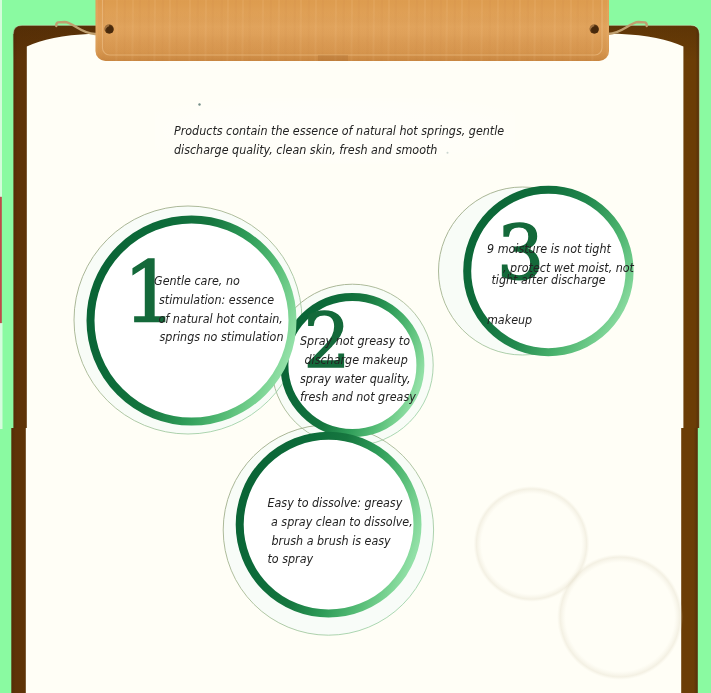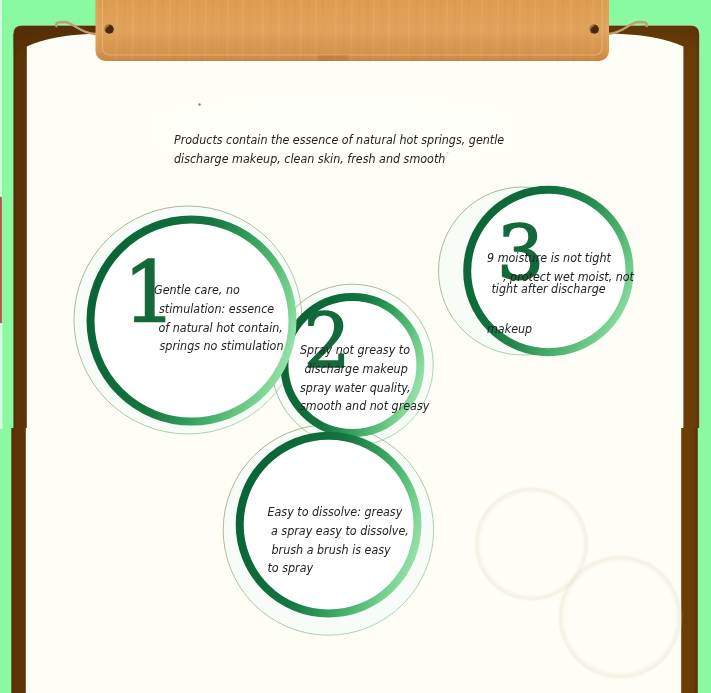--- a/index.html
+++ b/index.html
@@ -3,21 +3,21 @@
 <meta charset="utf-8">
 <style>
   html,body{margin:0;padding:0;}
   body{width:711px;height:693px;overflow:hidden;background:#7efaa0;
        font-family:"DejaVu Sans",sans-serif;}
   .stage{position:relative;width:711px;height:693px;overflow:hidden;background:#7efaa0;}
   .layer{position:absolute;left:0;top:0;width:711px;height:693px;}
   .hand{font-family:"DejaVu Sans Condensed","DejaVu Sans",sans-serif;font-style:italic;
         color:#232323;font-size:12.4px;white-space:nowrap;
         -webkit-font-smoothing:antialiased;}
-  .block .ln{position:absolute;line-height:15px;margin-top:9px;}
+  .block .ln{position:absolute;line-height:15px;}
 </style>
 </head>
 <body>
 
 <div class="stage">
 
 <svg class="layer" width="711" height="693" viewBox="0 0 711 693">
   <defs>
     <linearGradient id="brownGrad" x1="0" y1="0" x2="1" y2="0">
       <stop offset="0" stop-color="#542d06"></stop>
@@ -173,46 +173,46 @@
     <g>
       <circle cx="328.6" cy="524.6" r="88.9" fill="#ffffff" stroke="url(#ringGrad)" stroke-width="8"></circle>
     </g>
   </g>
 </svg>
 
 <div class="layer">
 
   <div class="block">
     <div class="hand ln" style="left:174px;top:123px">Products contain the essence of natural hot springs, gentle</div>
-    <div class="hand ln" style="left:174px;top:141.8px">discharge makeup, clean skin, fresh and smooth</div>
+    <div class="hand ln" style="left:174px;top:141.8px">discharge quality, clean skin, fresh and smooth</div>
   </div>
 
   <div class="block">
     <div class="hand ln" style="left:154px;top:273px">Gentle care, no</div>
     <div class="hand ln" style="left:159px;top:291.8px">stimulation: essence</div>
     <div class="hand ln" style="left:158.5px;top:310.6px">of natural hot contain,</div>
     <div class="hand ln" style="left:159.5px;top:329.4px">springs no stimulation</div>
   </div>
 
   <div class="block">
     <div class="hand ln" style="left:300px;top:333px">Spray not greasy to</div>
     <div class="hand ln" style="left:304.5px;top:351.8px">discharge makeup</div>
     <div class="hand ln" style="left:300px;top:370.6px">spray water quality,</div>
-    <div class="hand ln" style="left:300px;top:389.4px">smooth and not greasy</div>
+    <div class="hand ln" style="left:300px;top:389.4px">fresh and not greasy</div>
   </div>
 
   <div class="block">
     <div class="hand ln" style="left:487px;top:241px">9 moisture is not tight</div>
     <div class="hand ln" style="left:503px;top:259.8px">, protect wet moist, not</div>
     <div class="hand ln" style="left:491.5px;top:272px">tight after discharge</div>
     <div class="hand ln" style="left:487px;top:312px">makeup</div>
   </div>
 
   <div class="block">
     <div class="hand ln" style="left:267.5px;top:495px">Easy to dissolve: greasy</div>
-    <div class="hand ln" style="left:271px;top:513.8px">a spray easy to dissolve,</div>
+    <div class="hand ln" style="left:271px;top:513.8px">a spray clean to dissolve,</div>
     <div class="hand ln" style="left:271.5px;top:532.6px">brush a brush is easy</div>
     <div class="hand ln" style="left:267.5px;top:551.4px">to spray</div>
   </div>
 
 </div>
 
 </div>
 
 </body></html>

